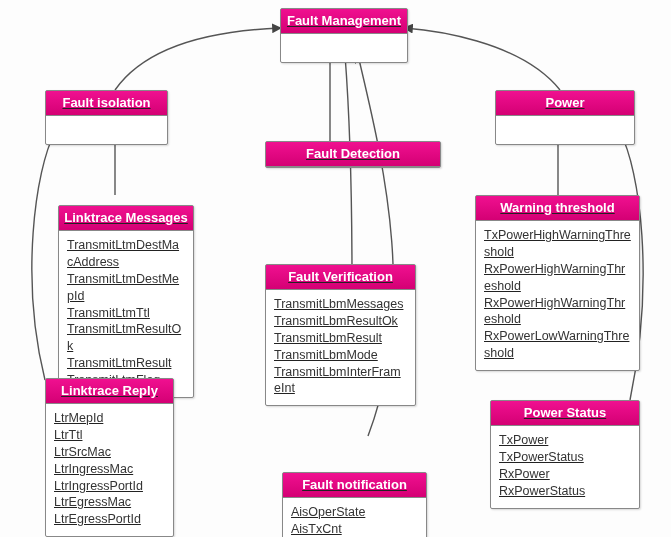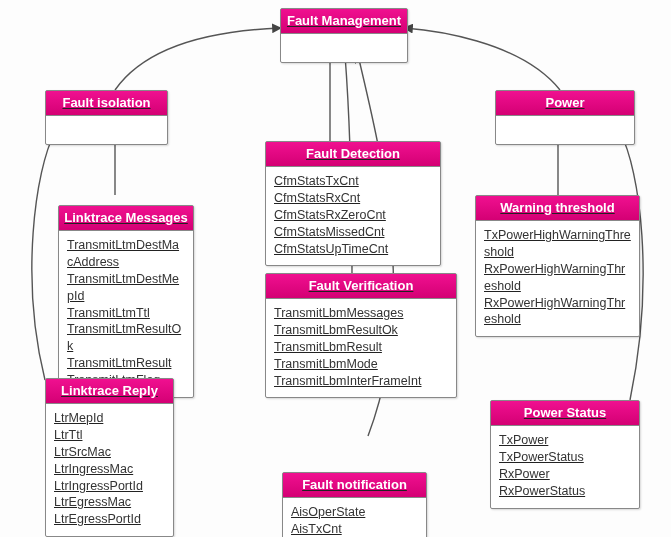--- a/index.html
+++ b/index.html
@@ -119,30 +119,23 @@
         <div>LtrSrcMac</div>
         <div>LtrIngressMac</div>
         <div>LtrIngressPortId</div>
         <div>LtrEgressMac</div>
         <div>LtrEgressPortId</div>
       </div>
   </div>
 
   <div class="box" style="left:265px; top:141px; width:176px;">
     <div class="hdr">Fault Detection</div>
-    <div class="body">
-        <div>CfmStatsTxCnt</div>
-        <div>CfmStatsRxCnt</div>
-        <div>CfmStatsRxZeroCnt</div>
-        <div>CfmStatsMissedCnt</div>
-        <div>CfmStatsUpTimeCnt</div>
-      </div>
   </div>
 
-  <div class="box" style="left:265px; top:273px; width:192px;">
+  <div class="box" style="left:265px; top:264px; width:151px;">
     <div class="hdr">Fault Verification</div>
     <div class="body">
         <div>TransmitLbmMessages</div>
         <div>TransmitLbmResultOk</div>
         <div>TransmitLbmResult</div>
         <div>TransmitLbmMode</div>
         <div>TransmitLbmInterFrameInt</div>
       </div>
   </div>
 
@@ -159,20 +152,21 @@
     <div class="hdr">Power</div>
     <div class="body"></div>
   </div>
 
   <div class="box" style="left:475px; top:195px; width:165px;">
     <div class="hdr">Warning threshold</div>
     <div class="body">
         <div>TxPowerHighWarningThreshold</div>
         <div>RxPowerHighWarningThreshold</div>
         <div>RxPowerHighWarningThreshold</div>
+        <div>RxPowerLowWarningThreshold</div>
       </div>
   </div>
 
   <div class="box" style="left:490px; top:400px; width:150px;">
     <div class="hdr">Power Status</div>
     <div class="body">
         <div>TxPower</div>
         <div>TxPowerStatus</div>
         <div>RxPower</div>
         <div>RxPowerStatus</div>

